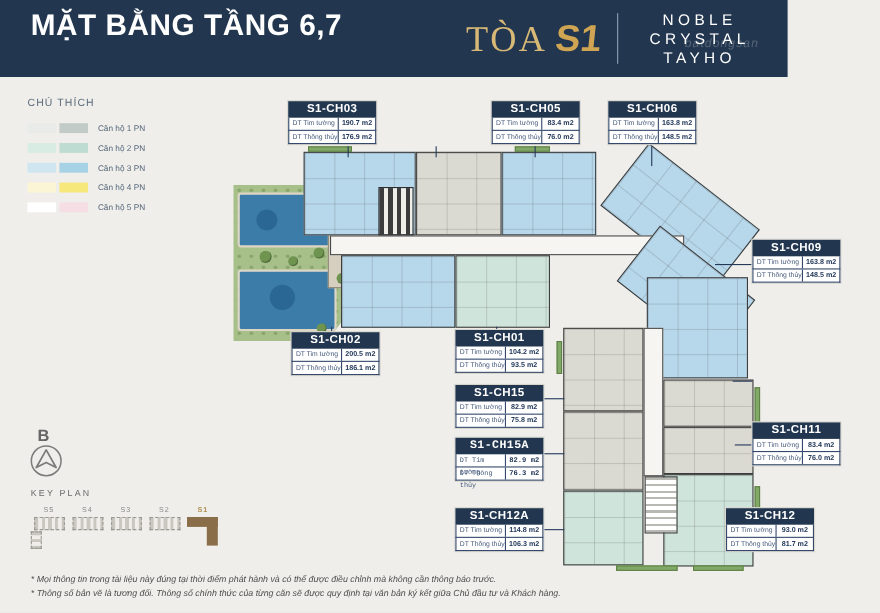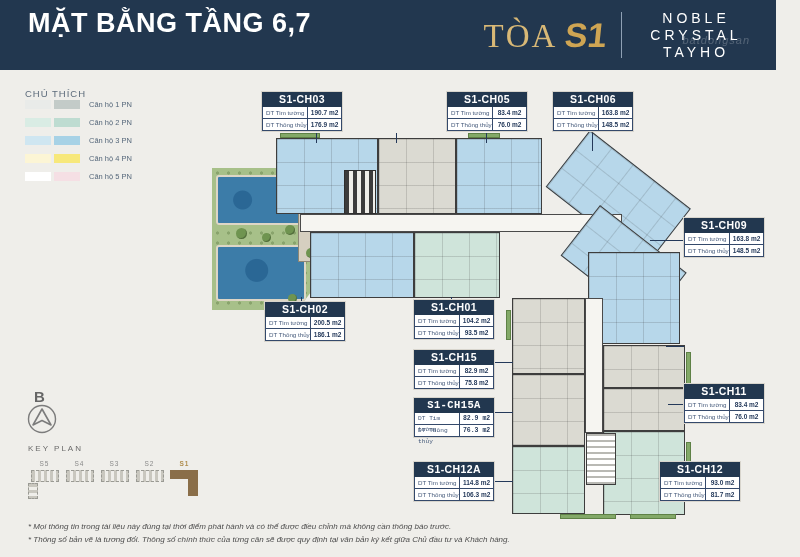--- a/index.html
+++ b/index.html
@@ -1,35 +1,35 @@
 <!DOCTYPE html>
 <html><head>
 <meta charset="utf-8">
 <style>
   html,body{margin:0;padding:0;}
   body{font-family:"Liberation Sans", sans-serif; background:#e4e2de;}
   .page{position:relative;width:800px;height:557px;background:#efeeea;overflow:hidden;}
 
   
-  .topbar{position:absolute;left:0;top:0;width:776px;height:70px;background:#22374f;}
+  .topbar{position:absolute;left:0;top:0;width:716px;height:70px;background:#22374f;}
   .title-block{position:absolute;left:28px;top:8px;}
   .page-title{margin:0;color:#ffffff;font-size:27px;font-weight:800;letter-spacing:.5px;line-height:30px;}
   .page-subtitle{color:#c49c55;font-size:15px;font-weight:800;letter-spacing:1px;margin-top:2px;}
   .logo-block{position:absolute;right:20px;top:0;height:70px;display:flex;align-items:center;gap:14px;}
   .toa{display:flex;align-items:baseline;gap:8px;}
   .toa-word{font-family:"Liberation Serif", serif;color:#d8b876;font-size:33px;letter-spacing:2px;font-weight:400;}
   .toa-s1{color:#cfa553;font-size:34px;font-weight:800;transform:skewX(-6deg);display:inline-block;}
   .logo-divider{width:1px;height:46px;background:#8fa0b4;}
   .brand{display:flex;flex-direction:column;align-items:center;min-width:120px;}
   .brand span{color:#ffffff;font-size:14px;font-weight:400;letter-spacing:4px;line-height:17px;}
   .watermark{position:absolute;right:6px;top:34px;color:#ffffff;opacity:.22;font-size:11px;font-style:italic;letter-spacing:1px;}
 
   
   .legend{position:absolute;left:25px;top:88px;}
-  .legend-title{font-size:9.5px;color:#5c6b7b;letter-spacing:1px;margin-bottom:0;}
+  .legend-title{font-size:9.5px;color:#5c6b7b;letter-spacing:1px;margin-bottom:12px;}
   .legend-row{display:flex;align-items:center;height:10px;margin-bottom:8px;}
   .sw{width:26px;height:9px;margin-right:3px;}
   .legend-label{font-size:7.5px;color:#55677a;margin-left:6px;white-space:nowrap;}
 
   
   .unit{position:absolute;border:1.5px solid #3d3d3d;box-sizing:border-box;
         background-image:linear-gradient(rgba(40,40,40,.16) 1px,transparent 1px),
                          linear-gradient(90deg,rgba(40,40,40,.16) 1px,transparent 1px);
         background-size:27px 23px;}
   .corridor{position:absolute;background:#f6f5f1;border:1px solid #4a4a4a;box-sizing:border-box;}

